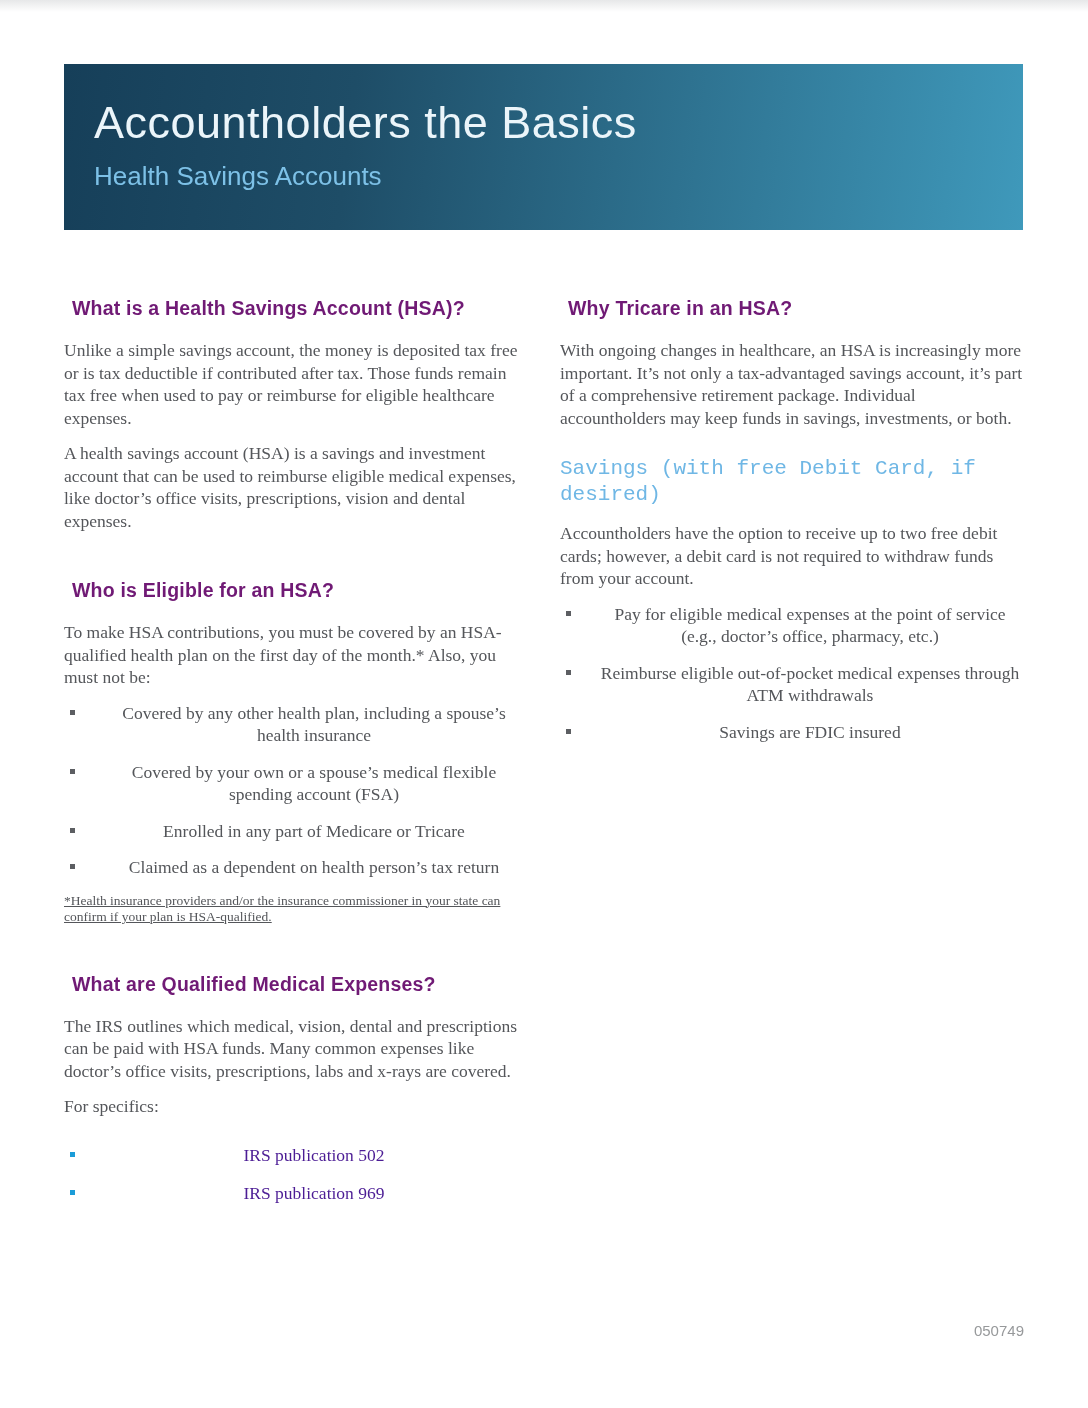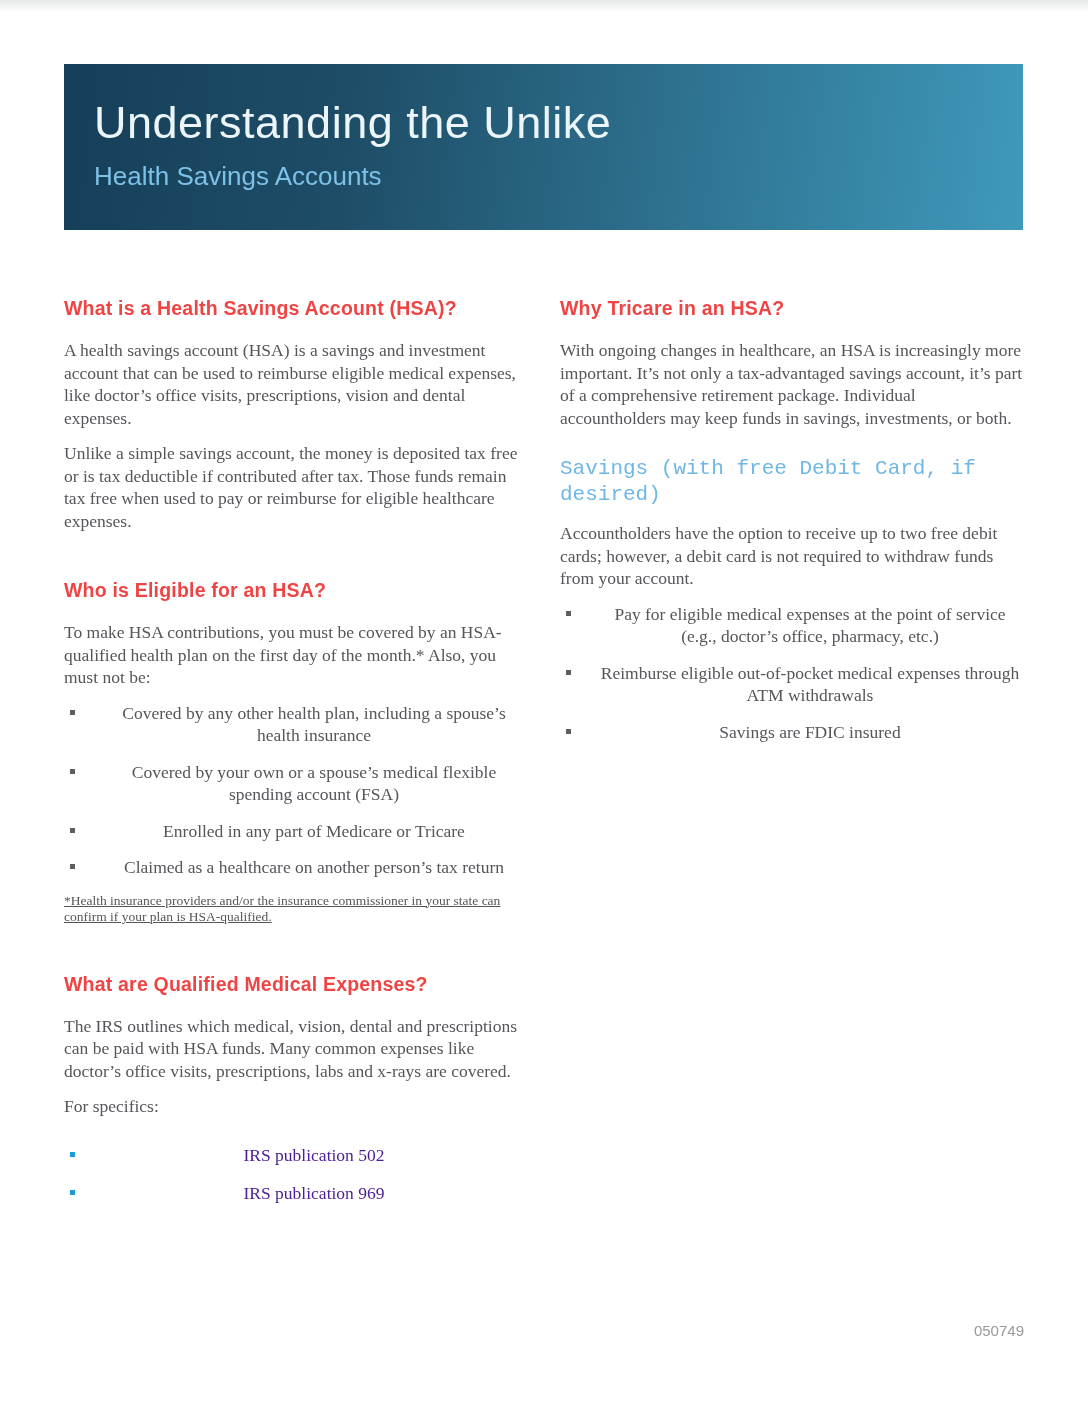--- a/index.html
+++ b/index.html
@@ -54,27 +54,27 @@
     position: absolute;
     left: 64px;
     top: 296px;
     width: 960px;
     display: flex;
     gap: 32px;
   }
   .col { width: 464px; }
 
   h2.sec-heading {
-    margin: 0 0 19px 0;
+    margin: 0 0 19px 8px;
     font-family: "Liberation Sans", sans-serif;
     font-weight: 700;
     font-size: 19.5px;
     line-height: 24px;
     letter-spacing: 0.2px;
-    color: #ef4444;
+    color: #701a75;
   }
   .sub-heading {
     margin: 0 0 14px 0;
     font-family: Liberation Mono, monospace;
     font-weight: 400;
     font-size: 21px;
     line-height: 26px;
     color: #6fb7e5;
   }
   p.body-text {
@@ -135,53 +135,53 @@
   }
 
   .spacer-sm { height: 7px; }
 </style>
 </head>
 <body>
 
 <div class="page">
 
   <div class="banner">
-    <div class="banner-title">Understanding the Unlike</div>
+    <div class="banner-title">Accountholders the Basics</div>
     <div class="banner-subtitle">Health Savings Accounts</div>
   </div>
 
   <div class="content">
 
     <div class="col">
 
       <div class="section">
         <h2 class="sec-heading">What is a Health Savings Account (HSA)?</h2>
+        <p class="body-text">Unlike a simple savings account, the money is deposited tax free or is tax deductible if contributed after tax. Those funds remain tax free when used to pay or reimburse for eligible healthcare expenses.</p>
         <p class="body-text">A health savings account (HSA) is a savings and investment account that can be used to reimburse eligible medical expenses, like doctor’s office visits, prescriptions, vision and dental expenses.</p>
-        <p class="body-text">Unlike a simple savings account, the money is deposited tax free or is tax deductible if contributed after tax. Those funds remain tax free when used to pay or reimburse for eligible healthcare expenses.</p>
       </div>
 
       <div class="section">
         <h2 class="sec-heading">Who is Eligible for an HSA?</h2>
         <p class="body-text">To make HSA contributions, you must be covered by an HSA-qualified health plan on the first day of the month.* Also, you must not be:</p>
         <ul class="bullets">
           <li>
             <span class="sq"></span>
             <span>Covered by any other health plan, including a spouse’s health insurance</span>
           </li>
           <li>
             <span class="sq"></span>
             <span>Covered by your own or a spouse’s medical flexible spending account (FSA)</span>
           </li>
           <li>
             <span class="sq"></span>
             <span>Enrolled in any part of Medicare or Tricare</span>
           </li>
           <li>
             <span class="sq"></span>
-            <span>Claimed as a healthcare on another person’s tax return</span>
+            <span>Claimed as a dependent on health person’s tax return</span>
           </li>
         </ul>
         <p class="footnote">*Health insurance providers and/or the insurance commissioner in your state can confirm if your plan is HSA-qualified.</p>
       </div>
 
       <div class="section">
         <h2 class="sec-heading">What are Qualified Medical Expenses?</h2>
         <p class="body-text">The IRS outlines which medical, vision, dental and prescriptions can be paid with HSA funds. Many common expenses like doctor’s office visits, prescriptions, labs and x-rays are covered.</p>
         <p class="body-text">For specifics:</p>
         <div class="spacer-sm"></div>

